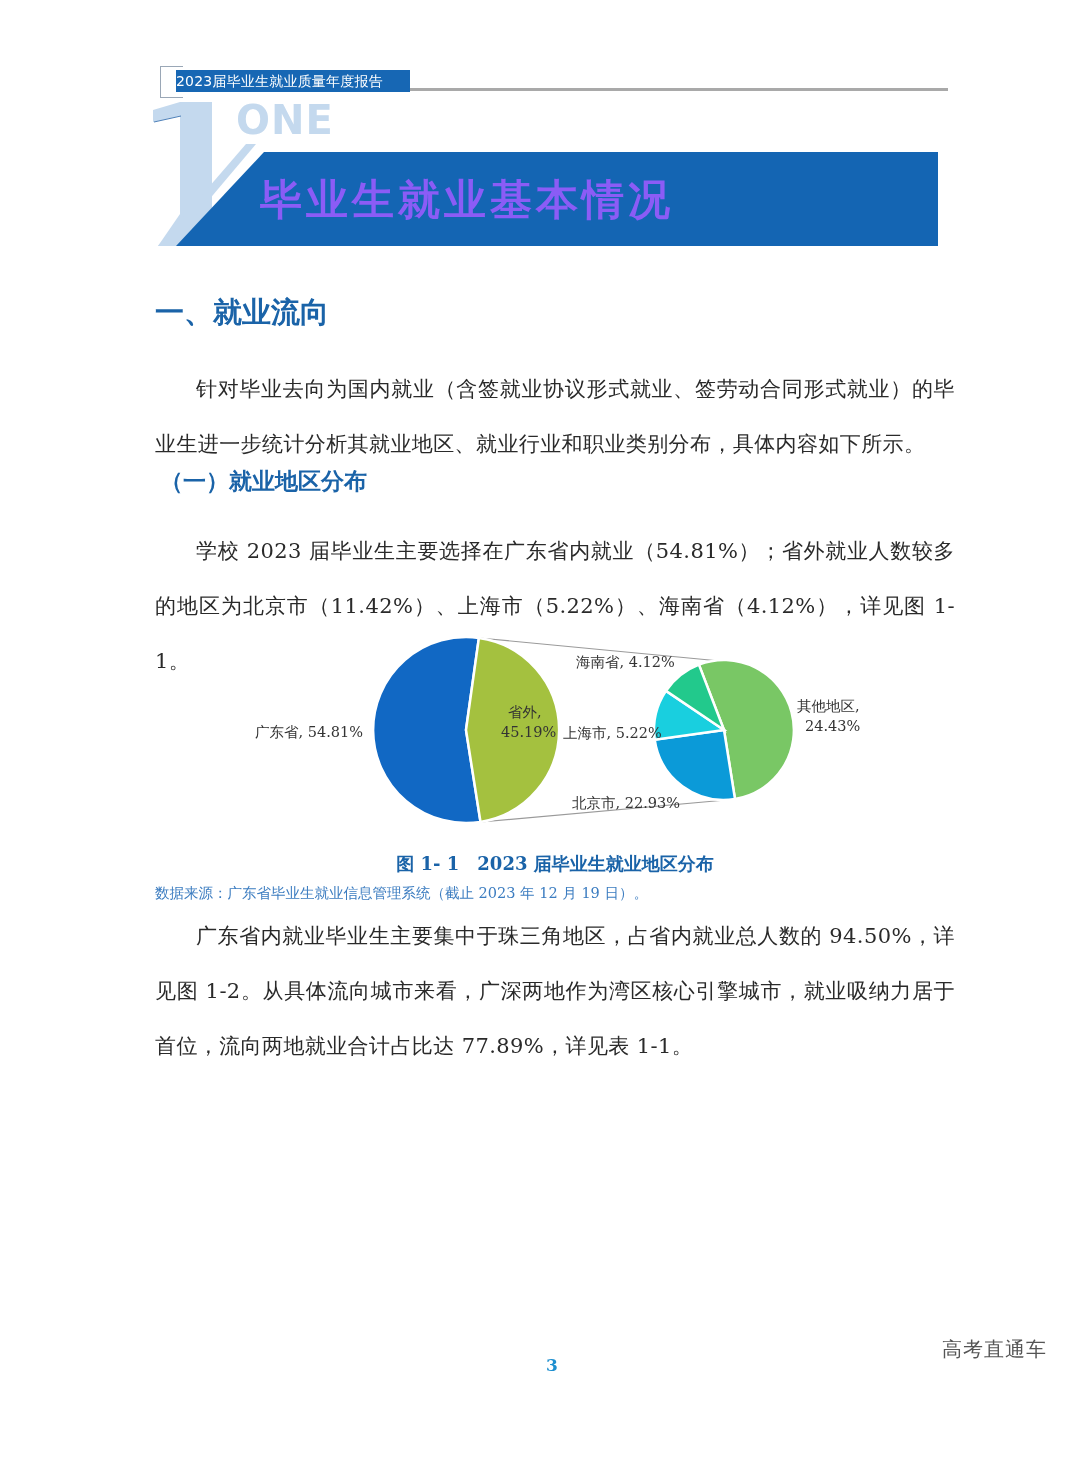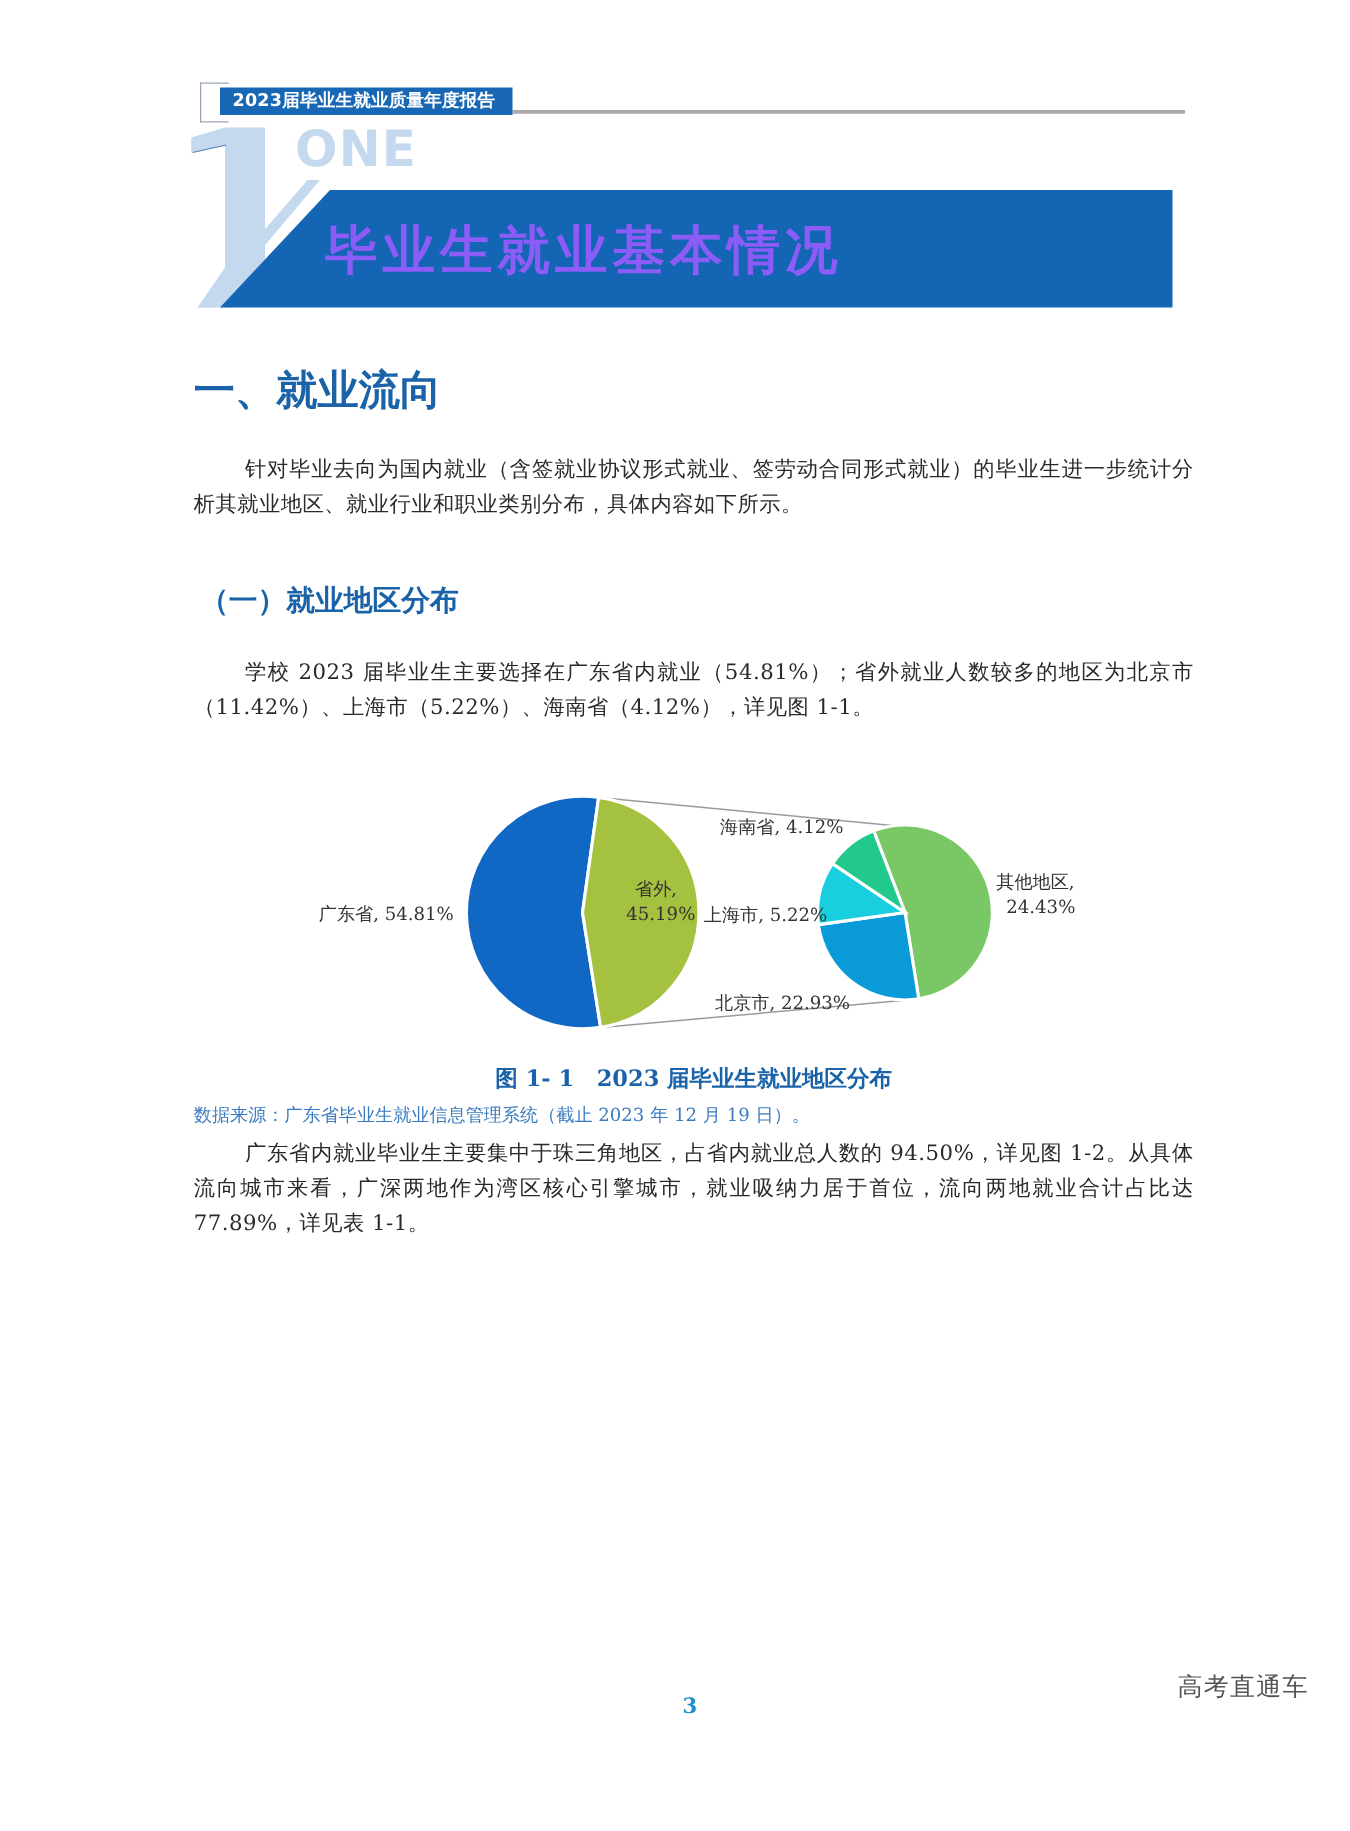--- a/index.html
+++ b/index.html
@@ -5,32 +5,32 @@
   html, body { margin:0; padding:0; background:#ffffff; }
   body { width:1080px; height:1465px; position:relative; overflow:hidden;
          font-family:"DejaVu Serif","Liberation Serif",serif; color:#222; }
   .abs { position:absolute; }
 
   
   .hdr-line { left:410px; top:88px; width:538px; height:3px; background:#a9a9a9; }
   .hdr-box { left:160px; top:66px; width:22px; height:30px; border:1.5px solid #9aa7b6; border-right:none; }
   .hdr-tag { left:176px; top:70px; height:22px; width:234px; background:#1767b4; color:#fff;
              font-family:"DejaVu Sans","Liberation Sans",sans-serif; font-size:14px; line-height:22px;
-             padding-left:10px; box-sizing:border-box; letter-spacing:0.2px;font-weight:bold; }
+             box-sizing:border-box; letter-spacing:0.2px; }
   .one-text { left:236px; top:96px; color:#c4d9ee; font-family:"DejaVu Sans","Liberation Sans",sans-serif;
               font-weight:bold; font-size:40px; letter-spacing:1px; line-height:48px; }
   .banner-svg { left:150px; top:96px; width:800px; height:160px; }
   .banner-title { left:260px; top:170px; color:#8b5cf6; font-family:"DejaVu Sans","Liberation Sans",sans-serif;
                   font-weight:bold; font-size:42px; letter-spacing:4px; line-height:60px; }
 
   .h1 { left:155px; top:292px; color:#1a63a8; font-family:"DejaVu Sans","Liberation Sans",sans-serif;
-        font-weight:bold; font-size:33px; line-height:40px; }
+        font-weight:bold; font-size:29px; line-height:40px; }
   .h2 { left:160px; top:461px; color:#1a63a8; font-family:"DejaVu Sans","Liberation Sans",sans-serif;
         font-weight:bold; font-size:23px; line-height:40px; }
-  .para { left:155px; width:800px; font-size:17px; line-height:28px; color:#2a2a2a;
+  .para { left:155px; width:800px; font-size:21px; line-height:55px; color:#2a2a2a;
           text-indent:41px; text-align:justify; letter-spacing:0.4px; }
   .p1 { top:362px; }
   .p2 { top:524px; }
   .p3 { top:909px; }
 
   .chart-svg { left:230px; top:625px; width:660px; height:210px; }
   .lbl { position:absolute; font-size:14.5px; color:#333; white-space:nowrap; line-height:18px; }
 
   .fig-caption { left:0; width:1080px; top:850px; text-align:center; color:#1a63a8; font-weight:bold;
                  font-size:18px; line-height:28px; padding-left:30px; box-sizing:border-box; }

